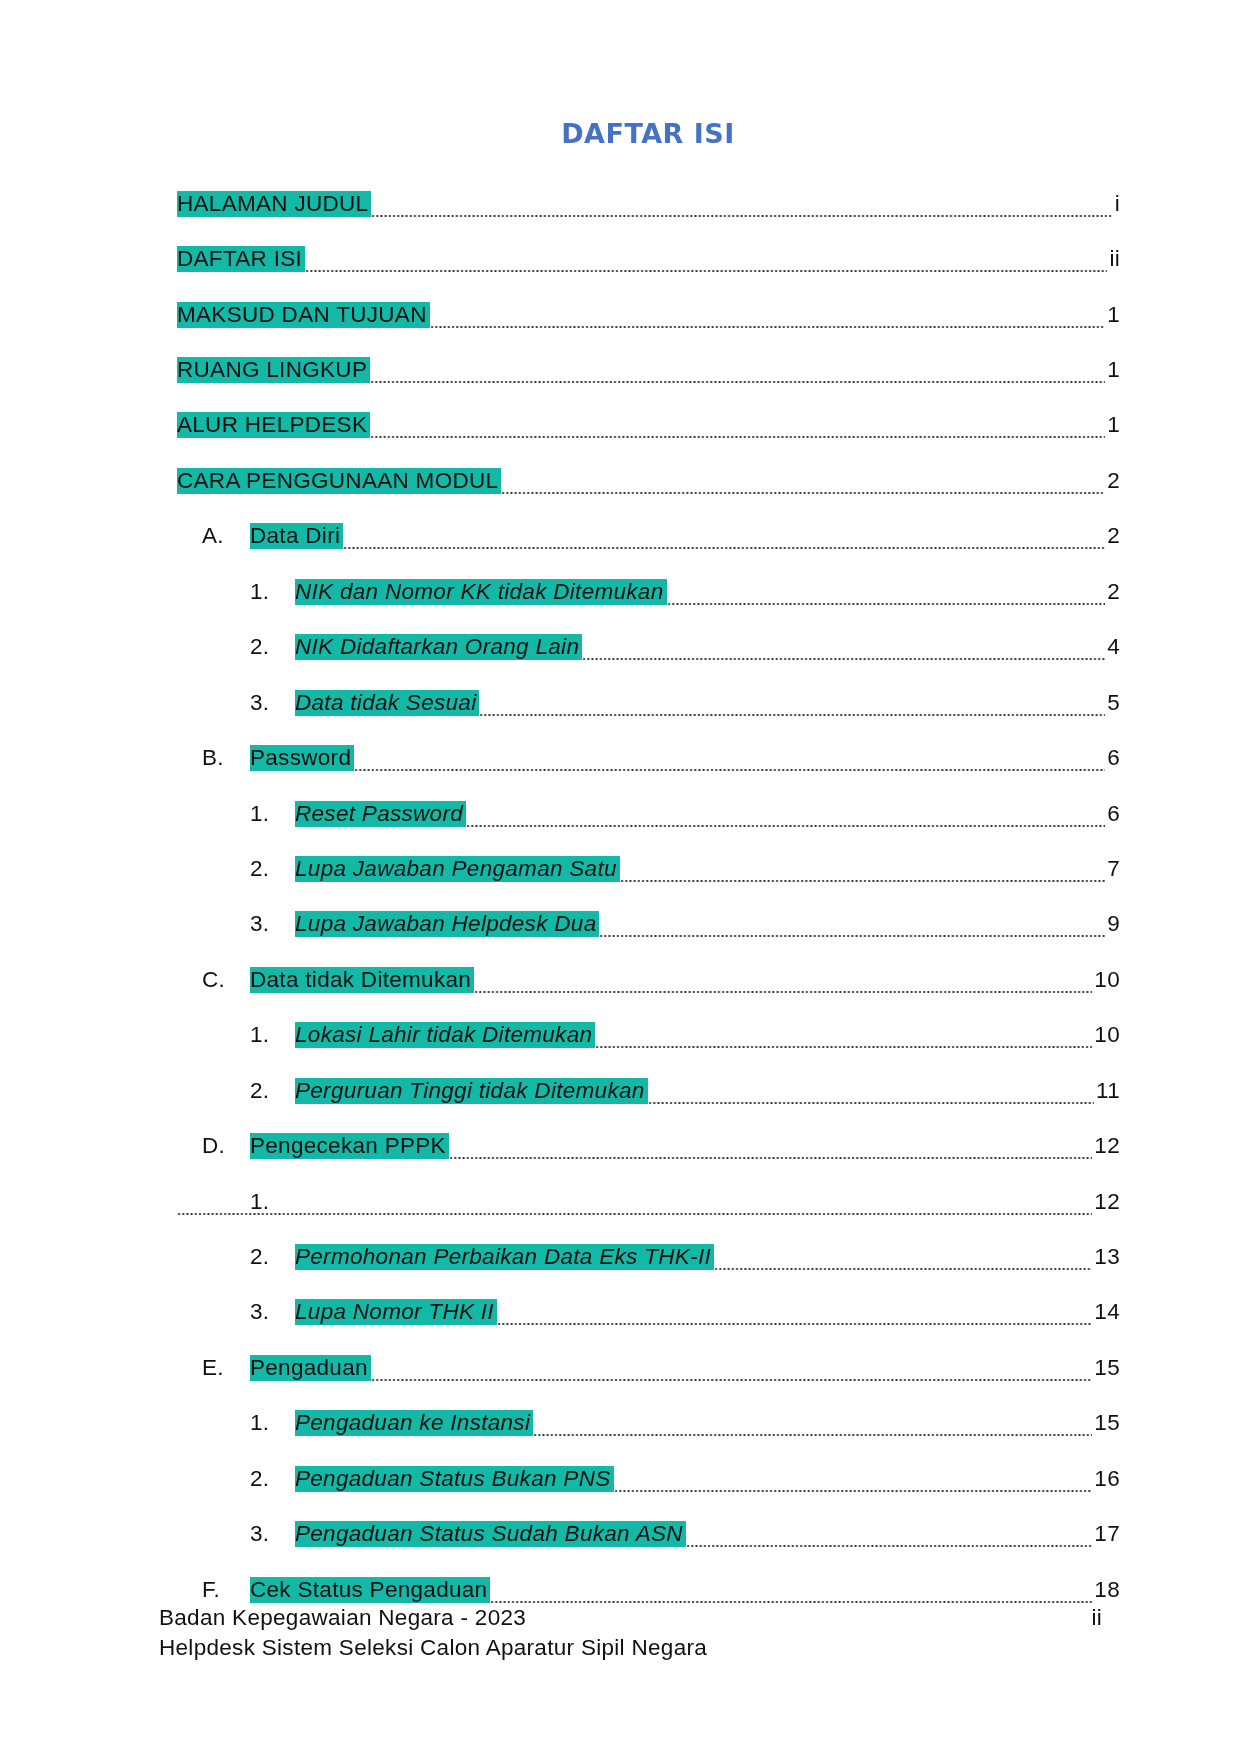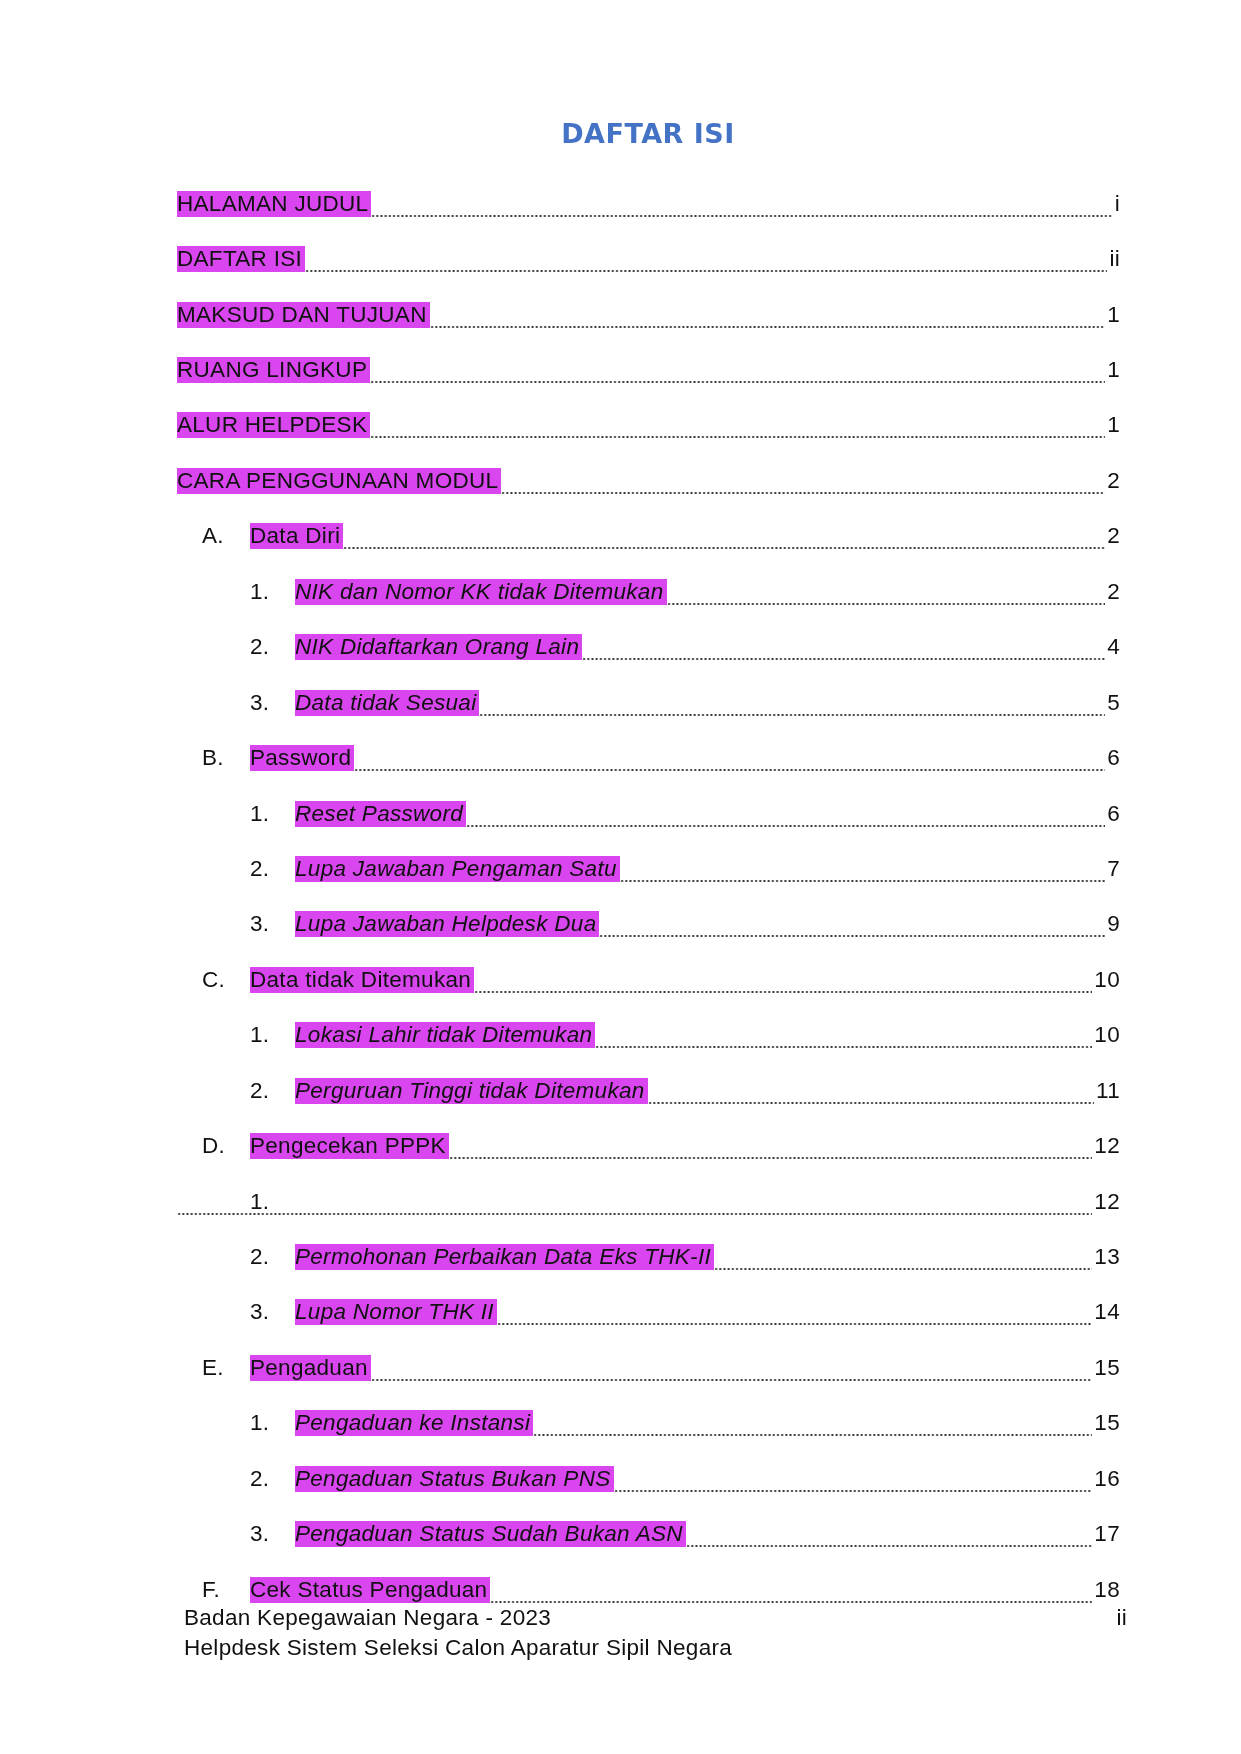--- a/index.html
+++ b/index.html
@@ -5,31 +5,31 @@
   html, body { margin: 0; padding: 0; background: #ffffff; }
   body { width: 1241px; height: 1754px; position: relative; overflow: hidden;
          font-family: "Liberation Sans", "DejaVu Sans", sans-serif; color: #111111; }
   .title { position: absolute; top: 118px; left: 0; width: 1296px; text-align: center;
            font-family: "DejaVu Sans", sans-serif; font-weight: bold; font-size: 27px;
            color: #4472C4; letter-spacing: 0.5px; }
   .toc { position: absolute; top: 176px; left: 177px; width: 943px; }
   .row { position: relative; height: 55.45px; display: flex; align-items: center;
          font-size: 22.5px; letter-spacing: 0.3px; }
   .row .label-num { position: absolute; top: 0; height: 100%; display: flex; align-items: center; }
-  .row .text { white-space: nowrap; background: #d946ef; padding-right: 3px; position: relative; z-index: 1; }
+  .row .text { white-space: nowrap; background: #14b8a6; padding-right: 3px; position: relative; z-index: 1; }
   .row .leader { flex: 1; align-self: center; height: 22px; margin-top: 6px;
                  background-image: radial-gradient(circle, #333 0.9px, transparent 1.1px);
                  background-size: 4.2px 4px; background-repeat: repeat-x; background-position: left bottom; }
   .row .page { white-space: nowrap; padding-left: 2px; background: #fff; position: relative; z-index: 1; }
   .lvl0 .text { margin-left: 0; }
   .lvl1 .label-num { left: 25px; }
   .lvl1 .text { margin-left: 73px; }
   .lvl2 .label-num { left: 73px; }
   .lvl2 .text { margin-left: 118px; font-style: italic; }
-  .footer { position: absolute; left: 184px; width: 943px; top: 1603px; font-size: 22.5px; letter-spacing: 0.3px; }
+  .footer { position: absolute; left: 159px; width: 943px; top: 1603px; font-size: 22.5px; letter-spacing: 0.3px; }
   .footer .line { height: 30px; line-height: 30px; position: relative; }
   .footer .pg { position: absolute; right: 0; top: 0; }
 </style>
 </head>
 <body>
 
 <div class="title">DAFTAR ISI</div>
 
 <div class="toc">
   <div class="row lvl0">

